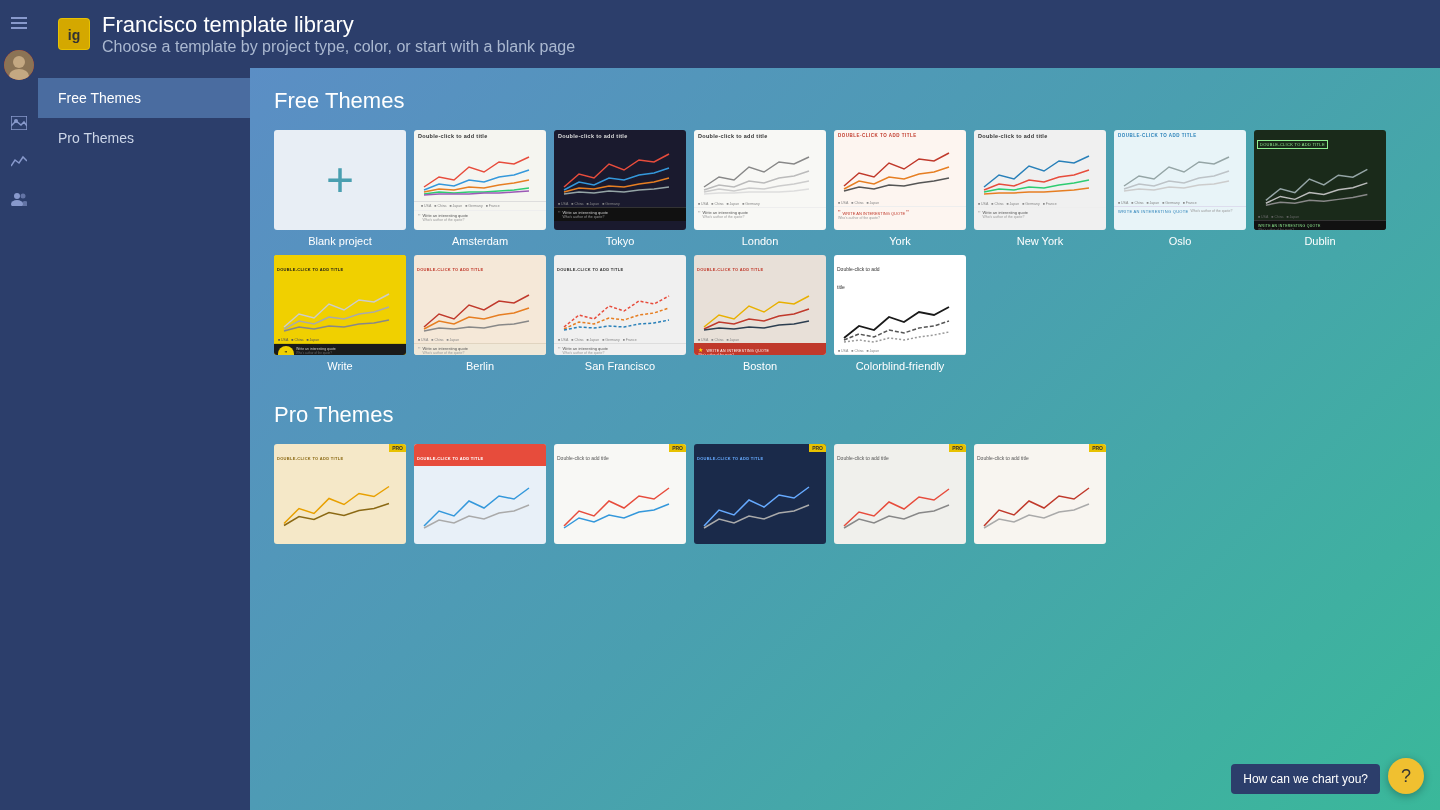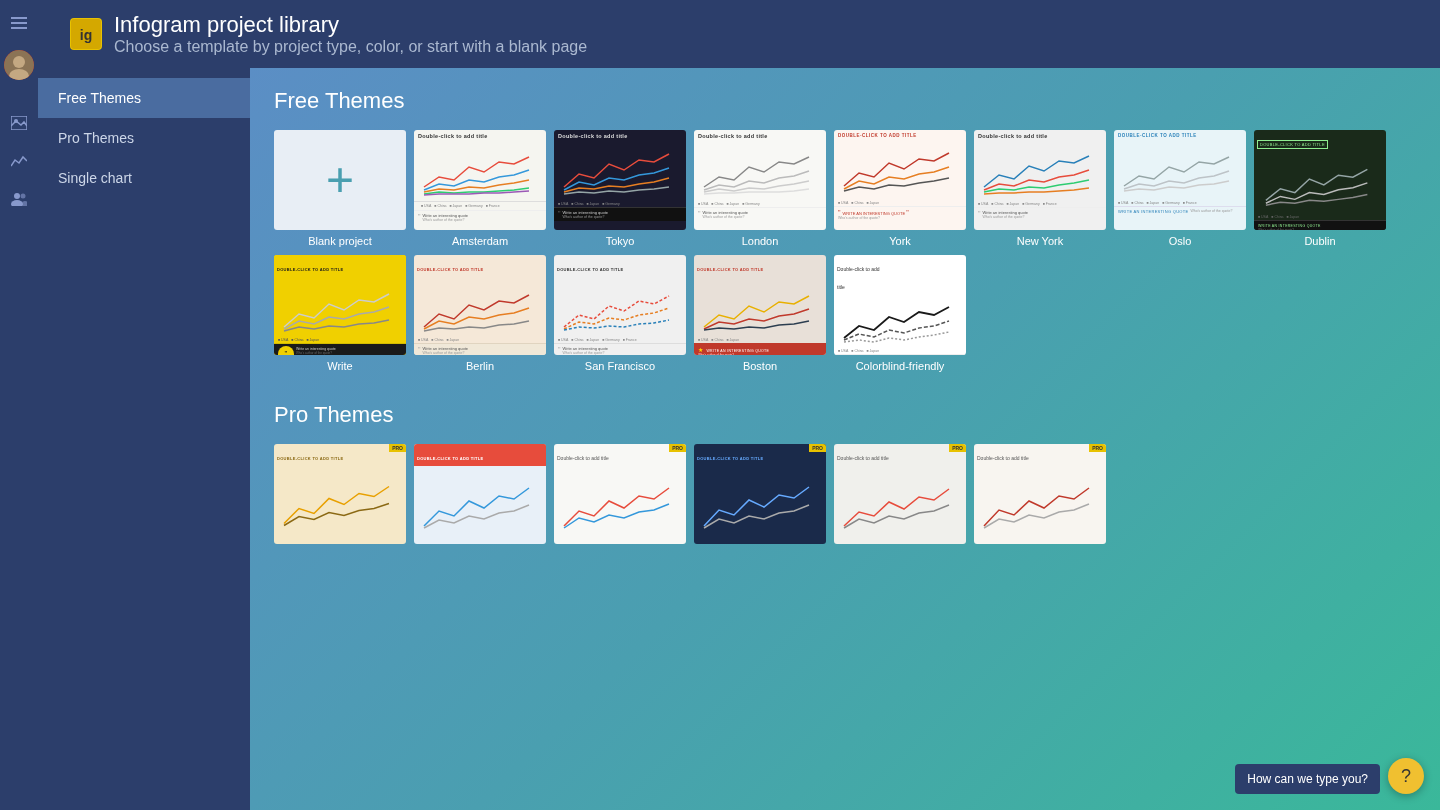--- a/index.html
+++ b/index.html
@@ -53,21 +53,20 @@
       padding: 12px 20px;
       display: flex;
       align-items: center;
       justify-content: space-between;
       flex-shrink: 0;
     }
     .header-left {
       display: flex;
       align-items: center;
       gap: 12px;
-      margin-left: 12px;
     }
     .header-logo {
       width: 32px;
       height: 32px;
       background: #e8c200;
       display: flex;
       align-items: center;
       justify-content: center;
       border-radius: 4px;
       font-weight: bold;
@@ -332,32 +331,31 @@
 
   <div class="top-header">
     <div class="header-left">
       <div class="header-logo">
         <svg width="30" height="30" viewBox="0 0 30 30">
             <rect width="30" height="30" rx="3" fill="#d4a800"></rect>
             <text x="15" y="21" text-anchor="middle" font-size="14" font-weight="bold" fill="#333">ig</text>
           </svg>
       </div>
       <div class="header-title-block">
-        <div class="header-title">Infogram project library</div>
+        <div class="header-title">Francisco template library</div>
         <div class="header-subtitle">Choose a template by project type, color, or start with a blank page</div>
       </div>
     </div>
   </div>
 
   <div class="content-area">
 
     <div class="left-nav">
       <div class="nav-item active">Free Themes</div>
       <div class="nav-item">Pro Themes</div>
-      <div class="nav-item">Single chart</div>
     </div>
 
     <div class="scroll-content">
 
       <div class="section-title">Free Themes</div>
 
       <div class="templates-grid">
 
         <div class="template-card blank">
           <div class="template-thumb blank-thumb">
@@ -778,15 +776,15 @@
           </div>
         </div>
 
       </div>
 
     </div>
   </div>
 </div>
 
 <div style="position:fixed; bottom:16px; right:60px; background:#2c3e6b; color:white; font-size:12px; padding:8px 12px; border-radius:4px; display:flex; align-items:center; gap:4px;">
-  <span>How can we type you?</span>
+  <span>How can we chart you?</span>
 </div>
 <div class="help-btn">?</div>
 
 </body></html>

